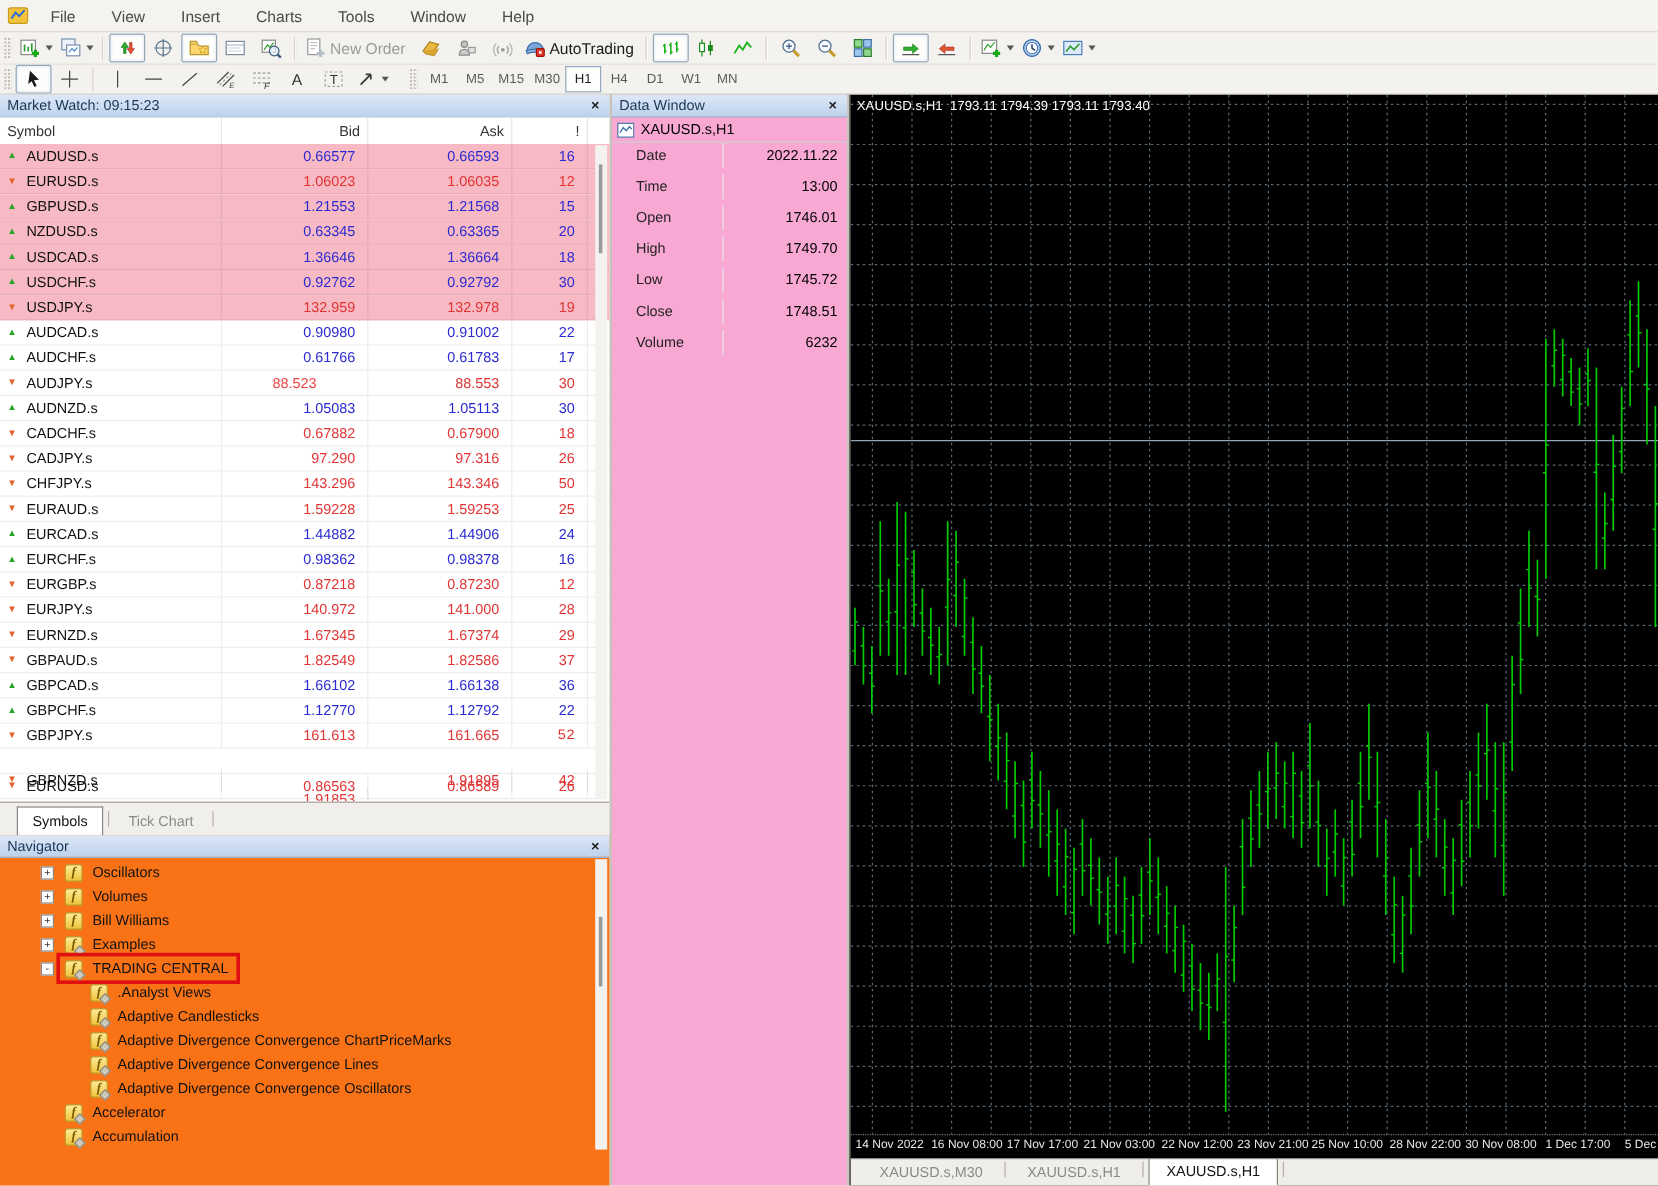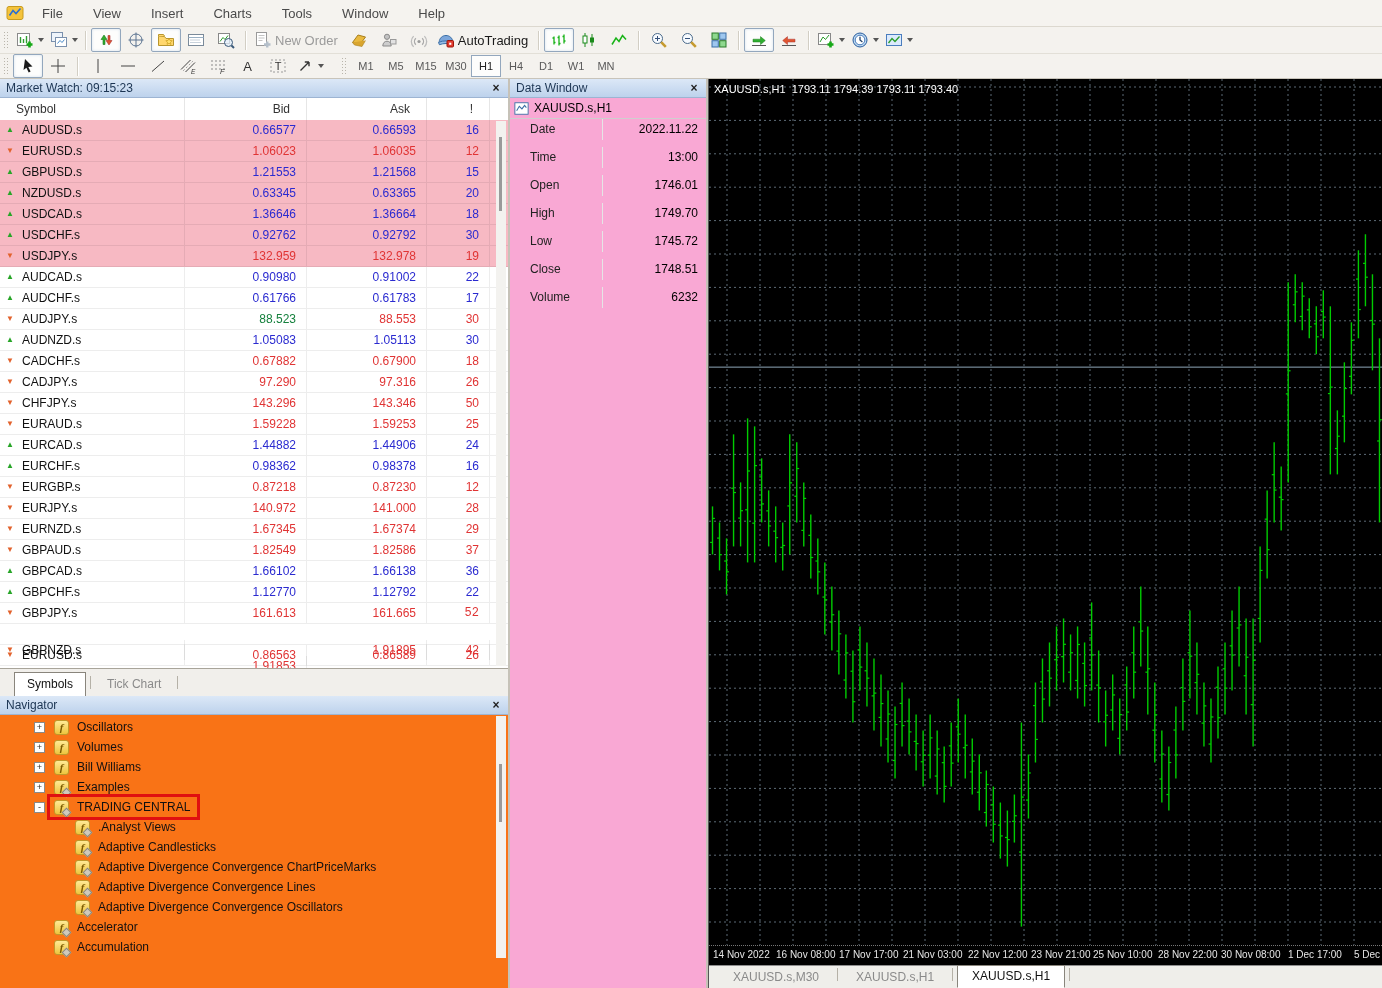--- a/index.html
+++ b/index.html
@@ -30,21 +30,21 @@
   .ptitle{position:absolute;left:0;top:0;width:100%;height:19px;box-sizing:border-box;
           background:linear-gradient(#dce8f7,#bdd2ec);border-bottom:1px solid #9db4d2;
           color:#1c3553;font-size:12px;line-height:18px;padding-left:6px}
   .pclose{position:absolute;right:5px;top:1px;width:14px;height:16px;text-align:center;
           font-weight:bold;font-size:12px;color:#222;line-height:16px}
   .vsplit{position:absolute;top:79px;bottom:0;width:2px;background:#c6c2b8}
   #mw{position:absolute;left:0;top:79px;width:508px;height:617px;background:#fff}
   #mw-header{position:absolute;left:0;top:19px;width:508px;height:22px;display:grid;
              grid-template-columns:185px 122px 120px 63px;align-items:center;background:#fff;
              border-bottom:1px solid #d7d7d7;font-size:12px;color:#333}
-  #mw-header div{padding:0 16px;border-right:1px solid #e6e6e6;box-sizing:border-box;height:22px;line-height:22px}
+  #mw-header div{padding:0 6px;border-right:1px solid #e6e6e6;box-sizing:border-box;height:22px;line-height:22px}
   #mw-body{position:absolute;left:0;top:41px;width:508px;height:548px;overflow:hidden}
   .mwrow{height:20px;display:grid;grid-template-columns:185px 122px 120px 63px;align-items:center;
          border-bottom:1px solid rgba(0,0,0,0.07);font-size:12px}
   .mwrow div{padding:0 10px;border-right:1px solid rgba(0,0,0,0.07);box-sizing:border-box;height:20px;line-height:20px}
   .mwrow .sym{padding-left:6px;color:#111;display:flex;align-items:center;gap:5px}
   .num{text-align:right}
   .arr{font-size:8px;width:11px;display:inline-block}
   .tabstrip{position:absolute;left:0;bottom:0;width:100%;height:28px;background:#f1efeb;
             border-top:1px solid #a8a49a;display:flex;align-items:flex-end;padding-left:14px;box-sizing:border-box}
   .tab{font-size:12px;color:#8a8a8a;padding:4px 12px 5px}
@@ -61,21 +61,21 @@
          background:linear-gradient(#ffea96,#edc53e);border:1px solid #c0992b;box-sizing:border-box;
          font-family:"Liberation Serif",serif;font-style:italic;font-weight:bold;font-size:11px;
          color:#7a5b00;text-align:center;line-height:13px}
   .badge{position:absolute;right:-2px;bottom:-2px;width:5px;height:5px;background:#cfc9bc;
          border:1px solid #8d8878;transform:rotate(45deg)}
   #nav-highlight{position:absolute;left:47px;top:98px;width:153px;height:26px;border:3px solid #e01010;box-sizing:border-box}
   #dw{position:absolute;left:510px;top:79px;width:196px;height:924px;background:#f9a8d4}
   #dw-symbol{position:absolute;left:0;top:19px;width:100%;height:21px;border-bottom:1px solid #cfcfcf;
              display:flex;align-items:center;gap:5px;padding-left:4px;box-sizing:border-box;font-size:12px;color:#000}
   #dw-fields{position:absolute;left:0;top:40px;width:100%}
-  .dwrow{height:21px;display:grid;grid-template-columns:92px 1fr;border-bottom:7px solid #f9a8d4;font-size:12px}
+  .dwrow{height:21px;display:grid;grid-template-columns:92px 1fr;border-bottom:5px solid #f9a8d4;font-size:12px}
   .dwrow .l{padding-left:20px;line-height:20px;color:#222}
   .dwrow .v{text-align:right;padding-right:8px;line-height:20px;border-left:1px solid #e5e5e5;color:#000}
   
   #chart{position:absolute;left:708px;top:79px;width:674px;height:909px;background:#000;border-left:1px solid #555;box-sizing:border-box}
   #chart-head{position:absolute;left:5px;top:4px;color:#fff;font-size:11px;white-space:nowrap;z-index:3}
   #plot{position:absolute;left:0;top:0}
   #xaxis{position:absolute;left:0;top:866px;width:100%;height:20px;border-top:1px dotted #777;overflow:hidden}
   #xaxis span{position:absolute;top:3px;color:#e6e6e6;font-size:10px;white-space:nowrap}
   #chart-tabs{position:absolute;left:0;bottom:0;width:100%;height:23px;background:#efeeea;
               border-top:1px solid #8e8e8e;display:flex;align-items:flex-end;padding-left:10px;box-sizing:border-box}
@@ -505,21 +505,21 @@
         </div>
         <div class="num" style="color: rgb(42, 42, 208);">0.61766</div>
         <div class="num" style="color: rgb(42, 42, 208);">0.61783</div>
         <div class="num" style="color: rgb(42, 42, 208);">17</div>
       </div>
       <div class="mwrow">
         <div class="sym">
           <span class="arr" style="color: rgb(226, 98, 44);">▼</span>
           <span>AUDJPY.s</span>
         </div>
-        <div class="num" style="color: #15803d;">88.523</div>
+        <div class="num" style="color: #ef4444; text-align: center;">88.523</div>
         <div class="num" style="color: rgb(224, 52, 52);">88.553</div>
         <div class="num" style="color: rgb(224, 52, 52);">30</div>
       </div>
       <div class="mwrow">
         <div class="sym">
           <span class="arr" style="color: rgb(39, 165, 39);">▲</span>
           <span>AUDNZD.s</span>
         </div>
         <div class="num" style="color: rgb(42, 42, 208);">1.05083</div>
         <div class="num" style="color: rgb(42, 42, 208);">1.05113</div>

